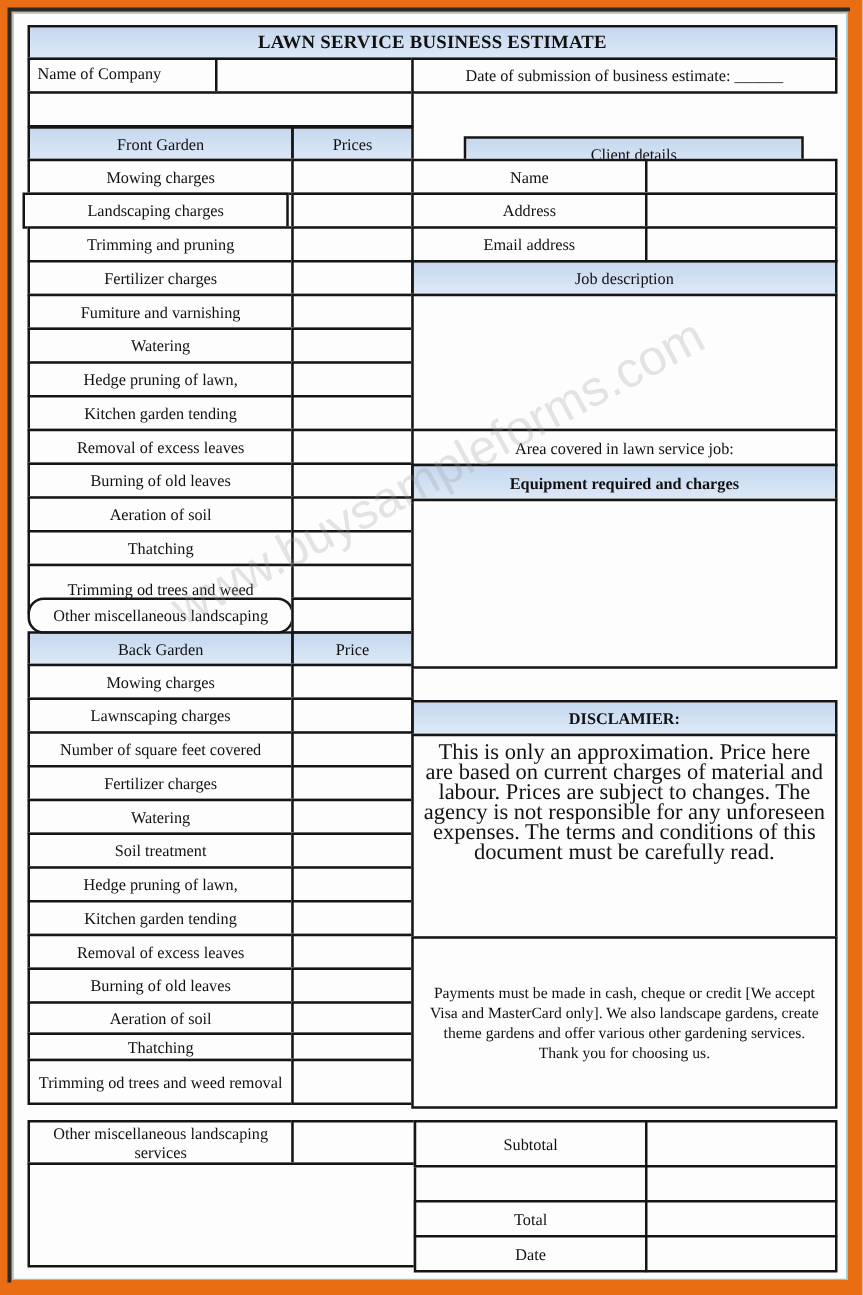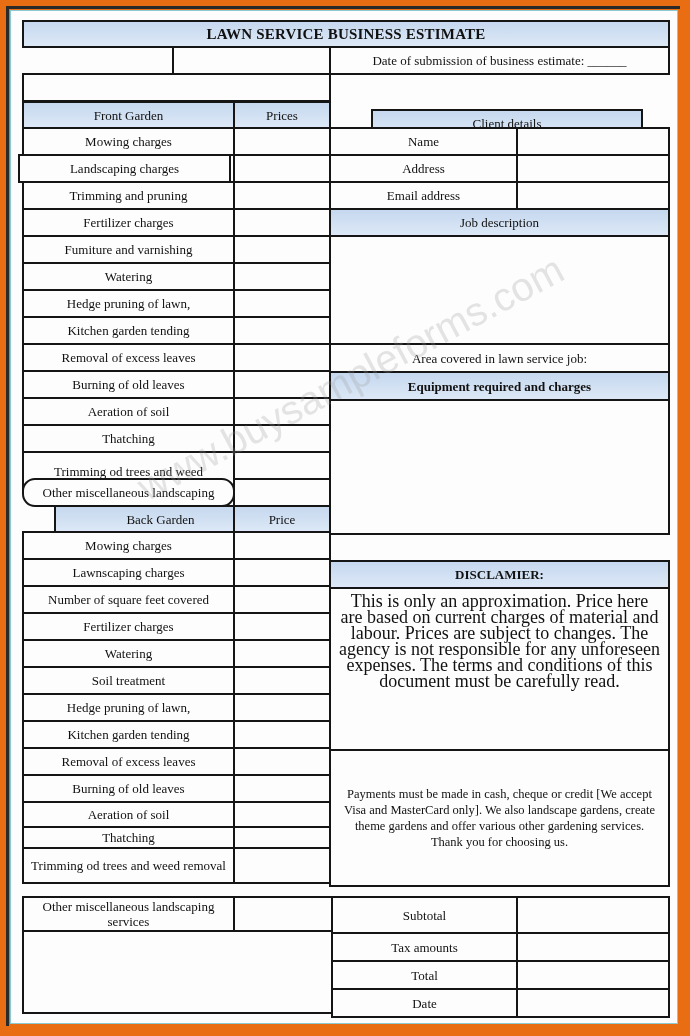--- a/index.html
+++ b/index.html
@@ -18,20 +18,21 @@
   .tiny{position:absolute;left:22px;top:1018px;font-size:8px;color:#8ab;font-family:"Liberation Sans",sans-serif;}
 </style>
 </head>
 <body>
 
 <div class="frame"></div>
 <div class="frame-inner"></div>
 <div class="paper">
   <div id="form" style="position:absolute;left:-10px;top:-10px;width:690px;height:1036px;">
       <div class="cell hdr title" style="left: 21px; top: 19px; width: 648px; height: 28px;">LAWN SERVICE BUSINESS ESTIMATE</div>
+      <div class="cell left" style="left: 21px; top: 45px; width: 152px; height: 29px;">Name of Company</div>
       <div class="cell " style="left: 171px; top: 45px; width: 159px; height: 29px;"></div>
       <div class="cell " style="left: 21px; top: 72px; width: 309px; height: 29px;"></div>
       <div class="cell " style="left: 328px; top: 45px; width: 341px; height: 29px;">Date of submission of business estimate: ______</div>
       <div class="cell hdr" style="left: 21px; top: 100px; width: 213px; height: 28px;">Front Garden</div>
       <div class="cell hdr" style="left: 232px; top: 100px; width: 98px; height: 28px;">Prices</div>
       <div class="cell " style="left: 21px; top: 126px; width: 213px; height: 29px;">Mowing charges</div>
       <div class="cell " style="left: 232px; top: 126px; width: 98px; height: 29px;"></div>
       <div class="cell " style="left: 17px; top: 153px; width: 213px; height: 29px;">Landscaping charges</div>
       <div class="cell " style="left: 232px; top: 153px; width: 98px; height: 29px;"></div>
       <div class="cell " style="left: 21px; top: 180px; width: 213px; height: 29px;">Trimming and pruning</div>
@@ -51,21 +52,21 @@
       <div class="cell " style="left: 21px; top: 369px; width: 213px; height: 29px;">Burning of old leaves</div>
       <div class="cell " style="left: 232px; top: 369px; width: 98px; height: 29px;"></div>
       <div class="cell " style="left: 21px; top: 396px; width: 213px; height: 29px;">Aeration of soil</div>
       <div class="cell " style="left: 232px; top: 396px; width: 98px; height: 29px;"></div>
       <div class="cell " style="left: 21px; top: 423px; width: 213px; height: 29px;">Thatching</div>
       <div class="cell " style="left: 232px; top: 423px; width: 98px; height: 29px;"></div>
       <div class="cell " style="left: 21px; top: 450px; width: 213px; height: 40px;">Trimming od trees and weed</div>
       <div class="cell " style="left: 232px; top: 450px; width: 98px; height: 29px;"></div>
       <div class="cell " style="left: 21px; top: 477px; width: 213px; height: 29px; border-radius: 13px;">Other miscellaneous landscaping</div>
       <div class="cell " style="left: 232px; top: 477px; width: 98px; height: 29px;"></div>
-      <div class="cell hdr" style="left: 21px; top: 504px; width: 213px; height: 28px; margin-left: 32px;">Back Garden</div>
+      <div class="cell hdr" style="left: 21px; top: 504px; width: 213px; height: 28px;">Back Garden</div>
       <div class="cell hdr" style="left: 232px; top: 504px; width: 98px; height: 28px;">Price</div>
       <div class="cell " style="left: 21px; top: 530px; width: 213px; height: 29px;">Mowing charges</div>
       <div class="cell " style="left: 232px; top: 530px; width: 98px; height: 29px;"></div>
       <div class="cell " style="left: 21px; top: 557px; width: 213px; height: 29px;">Lawnscaping charges</div>
       <div class="cell " style="left: 232px; top: 557px; width: 98px; height: 29px;"></div>
       <div class="cell " style="left: 21px; top: 584px; width: 213px; height: 29px;">Number of square feet covered</div>
       <div class="cell " style="left: 232px; top: 584px; width: 98px; height: 29px;"></div>
       <div class="cell " style="left: 21px; top: 611px; width: 213px; height: 29px;">Fertilizer charges</div>
       <div class="cell " style="left: 232px; top: 611px; width: 98px; height: 29px;"></div>
       <div class="cell " style="left: 21px; top: 638px; width: 213px; height: 29px;">Watering</div>
@@ -99,21 +100,20 @@
       <div class="cell hdr bold" style="left: 328px; top: 370px; width: 341px; height: 30px;">Equipment required and charges</div>
       <div class="cell " style="left: 328px; top: 398px; width: 341px; height: 136px;"></div>
       <div class="cell hdr bold" style="left: 328px; top: 559px; width: 341px; height: 29px;">DISCLAMIER:</div>
       <div class="cell para" style="left: 328px; top: 586px; width: 341px; height: 164px;">This is only an approximation. Price here are based on current charges of material and labour. Prices are subject to changes. The agency is not responsible for any unforeseen expenses. The terms and conditions of this document must be carefully read.</div>
       <div class="cell para2" style="left: 328px; top: 748px; width: 341px; height: 138px;">Payments must be made in cash, cheque or credit [We accept Visa and MasterCard only]. We also landscape gardens, create theme gardens and offer various other gardening services. Thank you for choosing us.</div>
       <div class="cell " style="left: 21px; top: 895px; width: 213px; height: 36px;">Other miscellaneous landscaping services</div>
       <div class="cell " style="left: 232px; top: 895px; width: 100px; height: 36px;"></div>
       <div class="cell " style="left: 21px; top: 929px; width: 311px; height: 84px;"></div>
       <div class="cell " style="left: 330px; top: 895px; width: 187px; height: 38px;">Subtotal</div>
       <div class="cell " style="left: 515px; top: 895px; width: 154px; height: 38px;"></div>
-      <div class="cell " style="left: 330px; top: 931px; width: 187px; height: 30px;">Tax amounts</div>
       <div class="cell " style="left: 515px; top: 931px; width: 154px; height: 30px;"></div>
       <div class="cell " style="left: 330px; top: 959px; width: 187px; height: 30px;">Total</div>
       <div class="cell " style="left: 515px; top: 959px; width: 154px; height: 30px;"></div>
       <div class="cell " style="left: 330px; top: 987px; width: 187px; height: 30px;">Date</div>
       <div class="cell " style="left: 515px; top: 987px; width: 154px; height: 30px;"></div>
     </div>
 </div>
 <div class="wm">www.buysampleforms.com</div>
 <div class="tiny"></div>
 

